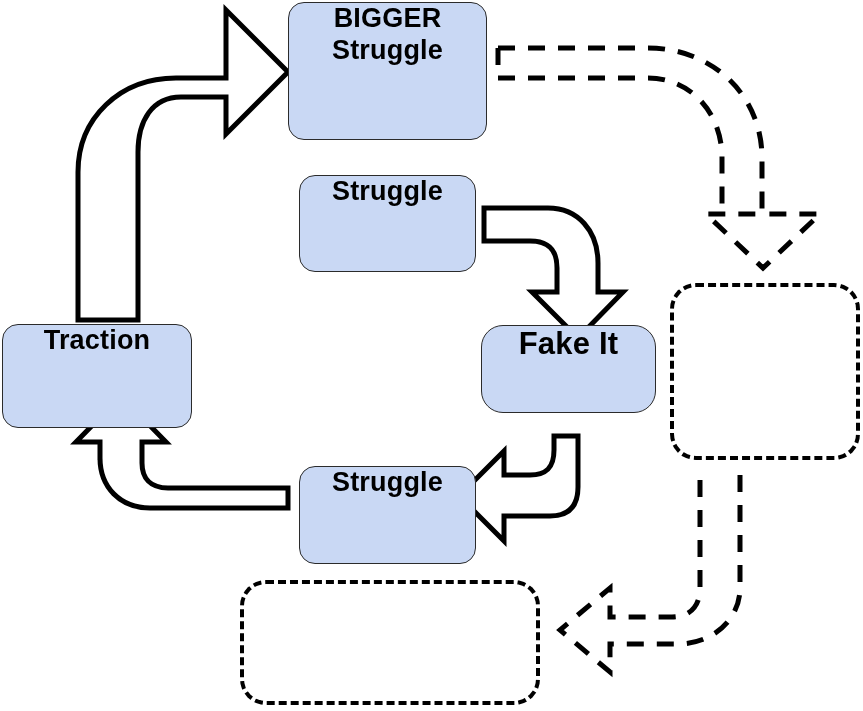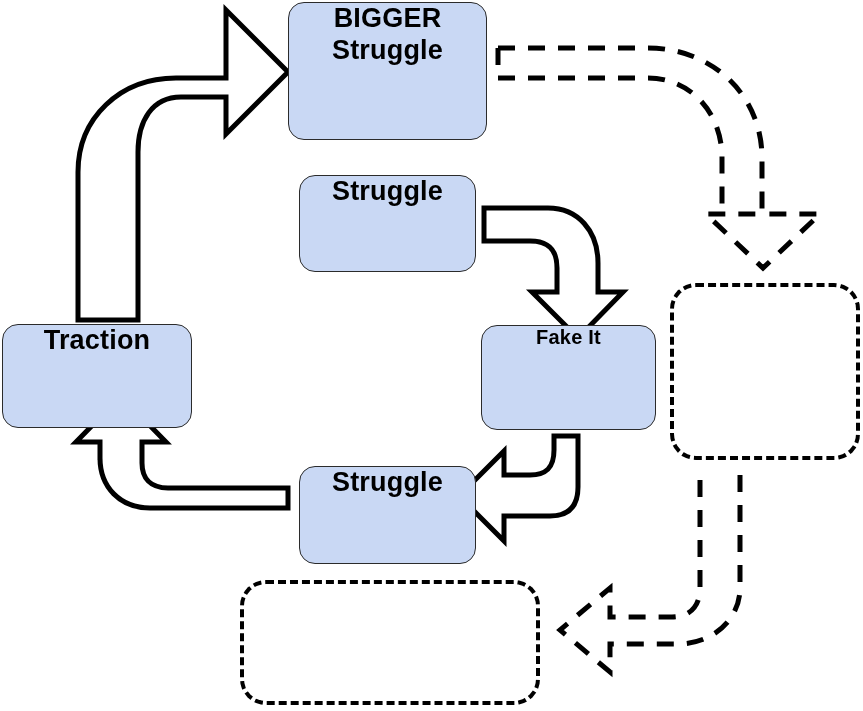--- a/index.html
+++ b/index.html
@@ -168,21 +168,21 @@
   </div>
 
   <div class="node-box node-filled" style="left:299px; top:175px; width:177px; height:97px; font-size:27px;">
     <span class="node-label">Struggle</span>
   </div>
 
   <div class="node-box node-filled" style="left:2px; top:324px; width:190px; height:104px; font-size:27px;">
     <span class="node-label">Traction</span>
   </div>
 
-  <div class="node-box node-filled" style="left:481px; top:325px; width:175px; height:105px; font-size:20px;">
+  <div class="node-box node-filled" style="left:481px; top:325px; width:175px; height:88px; font-size:31px;border-radius:22px;">
     <span class="node-label">Fake It</span>
   </div>
 
   <div class="node-box node-filled" style="left:299px; top:466px; width:177px; height:98px; font-size:27px;">
     <span class="node-label">Struggle</span>
   </div>
 
   <div class="ghost-box" style="left:670px; top:283px; width:190px; height:177px;">
     <span class="node-label"></span>
   </div>

